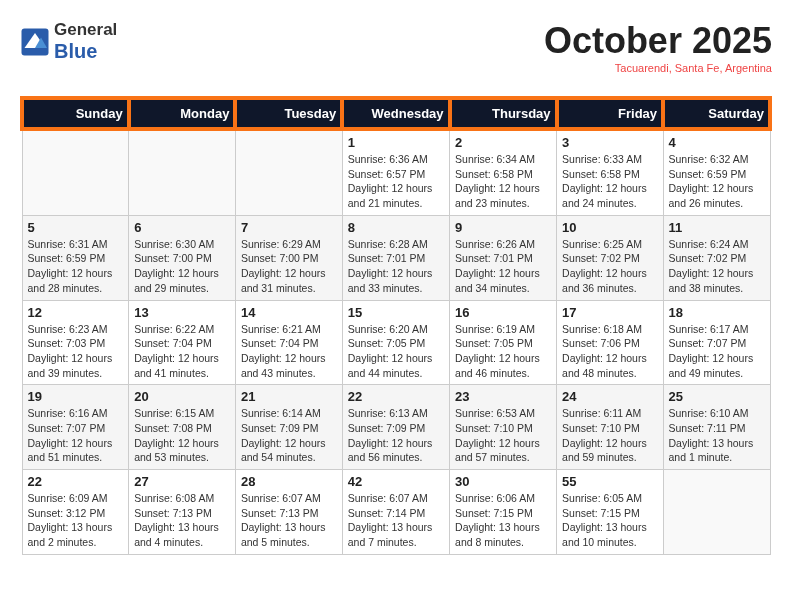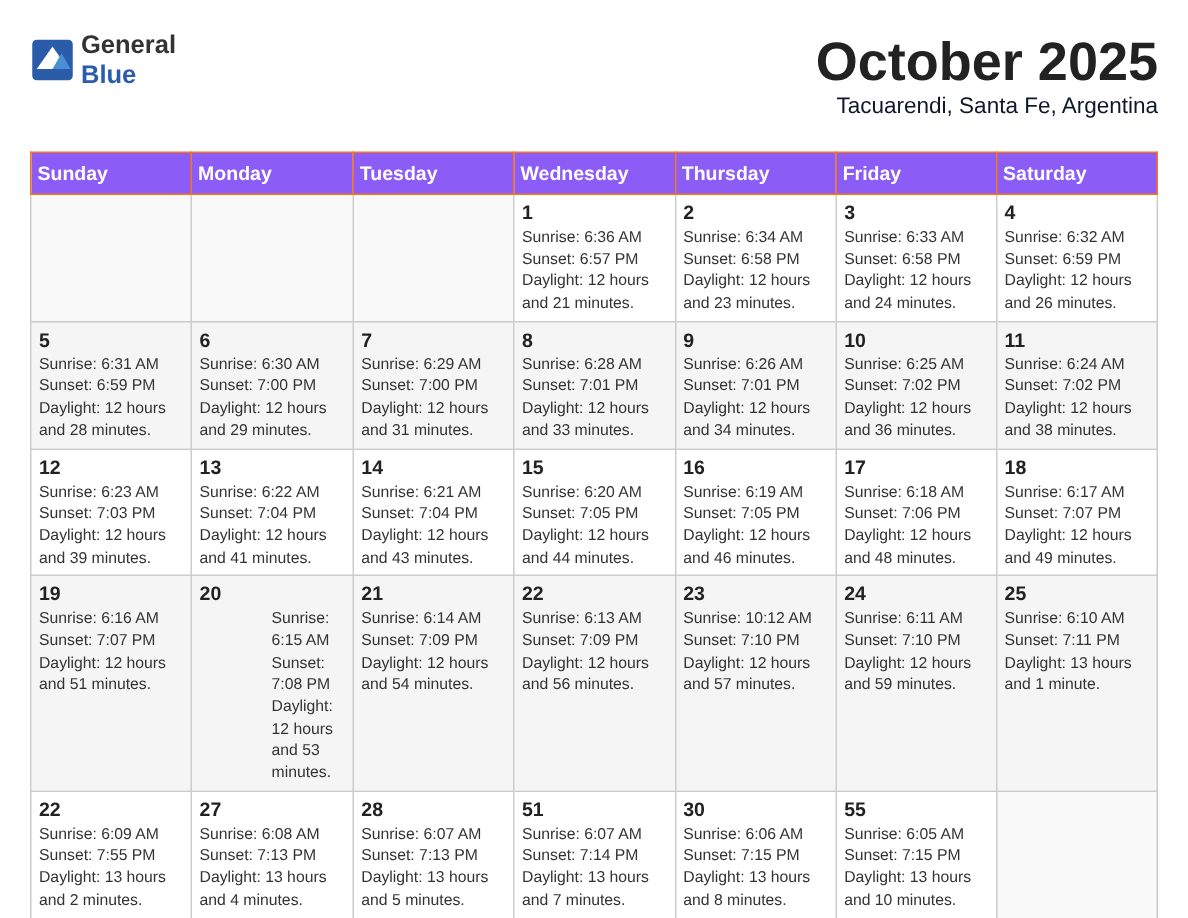--- a/index.html
+++ b/index.html
@@ -27,36 +27,36 @@
     }
     .title-area {
       text-align: right;
     }
     .month-title {
       font-size: 36px;
       font-weight: bold;
       color: #222;
     }
     .subtitle {
-      font-size: 15px;
-      color: #0f172a;
+      font-size: 11px;
+      color: #ef4444;
     }
     table {
       width: 100%;
       border-collapse: collapse;
       border: 1px solid #ccc;
     }
     th {
-      background-color: #8b5cf6;
+      background-color: #0f172a;
       color: #fff;
       font-size: 13px;
       font-weight: bold;
       padding: 6px 4px;
-      text-align: left;
-      border: 1px solid #f97316;
+      text-align: right;
+      border: 4px solid #f97316;
     }
     td {
       border: 1px solid #ccc;
       vertical-align: top;
       padding: 4px 5px;
       width: 108px;
       min-height: 80px;
       background: #fff;
     }
     tr:nth-child(even) td {
@@ -84,21 +84,21 @@
 <div class="header-area">
   <div class="logo">
     <svg class="logo-icon" viewBox="0 0 40 40" width="40" height="40">
       <rect x="2" y="2" width="36" height="36" rx="4" fill="#2a5caa"></rect>
       <polygon points="20,8 34,28 6,28" fill="white"></polygon>
       <polygon points="28,14 36,28 20,28" fill="#4a8fd4"></polygon>
     </svg>
     <div>
       <div>
         <span style="font-size:17px;font-weight:bold;color:#333;">General</span><br>
-        <span style="font-size:17px;font-weight:bold;color:#2a5caa;">Blue</span>
+        <span style="font-size:20px;font-weight:bold;color:#2a5caa;">Blue</span>
       </div>
     </div>
   </div>
   <div class="title-area">
     <div class="month-title">October 2025</div>
     <div class="subtitle">Tacuarendi, Santa Fe, Argentina</div>
   </div>
 </div>
 
 <table>
@@ -233,76 +233,76 @@
       </tr>
       <tr>
         <td>
           <span class="day-number">19</span>
           <div class="day-info" style="white-space: pre-line;">Sunrise: 6:16 AM
 Sunset: 7:07 PM
 Daylight: 12 hours and 51 minutes.</div>
         </td>
         <td>
           <span class="day-number">20</span>
-          <div class="day-info" style="white-space: pre-line; margin-left: 48px;">Sunrise: 6:15 AM
+          <div class="day-info" style="white-space: pre-line;">Sunrise: 6:15 AM
 Sunset: 7:08 PM
 Daylight: 12 hours and 53 minutes.</div>
         </td>
         <td>
           <span class="day-number">21</span>
           <div class="day-info" style="white-space: pre-line;">Sunrise: 6:14 AM
 Sunset: 7:09 PM
 Daylight: 12 hours and 54 minutes.</div>
         </td>
         <td>
           <span class="day-number">22</span>
           <div class="day-info" style="white-space: pre-line;">Sunrise: 6:13 AM
 Sunset: 7:09 PM
 Daylight: 12 hours and 56 minutes.</div>
         </td>
         <td>
           <span class="day-number">23</span>
-          <div class="day-info" style="white-space: pre-line;">Sunrise: 10:12 AM
+          <div class="day-info" style="white-space: pre-line;">Sunrise: 6:53 AM
 Sunset: 7:10 PM
 Daylight: 12 hours and 57 minutes.</div>
         </td>
         <td>
           <span class="day-number">24</span>
           <div class="day-info" style="white-space: pre-line;">Sunrise: 6:11 AM
 Sunset: 7:10 PM
 Daylight: 12 hours and 59 minutes.</div>
         </td>
         <td>
           <span class="day-number">25</span>
           <div class="day-info" style="white-space: pre-line;">Sunrise: 6:10 AM
 Sunset: 7:11 PM
 Daylight: 13 hours and 1 minute.</div>
         </td>
       </tr>
       <tr>
         <td>
           <span class="day-number">22</span>
           <div class="day-info" style="white-space: pre-line;">Sunrise: 6:09 AM
-Sunset: 7:55 PM
+Sunset: 3:12 PM
 Daylight: 13 hours and 2 minutes.</div>
         </td>
         <td>
           <span class="day-number">27</span>
           <div class="day-info" style="white-space: pre-line;">Sunrise: 6:08 AM
 Sunset: 7:13 PM
 Daylight: 13 hours and 4 minutes.</div>
         </td>
         <td>
           <span class="day-number">28</span>
           <div class="day-info" style="white-space: pre-line;">Sunrise: 6:07 AM
 Sunset: 7:13 PM
 Daylight: 13 hours and 5 minutes.</div>
         </td>
         <td>
-          <span class="day-number">51</span>
+          <span class="day-number">42</span>
           <div class="day-info" style="white-space: pre-line;">Sunrise: 6:07 AM
 Sunset: 7:14 PM
 Daylight: 13 hours and 7 minutes.</div>
         </td>
         <td>
           <span class="day-number">30</span>
           <div class="day-info" style="white-space: pre-line;">Sunrise: 6:06 AM
 Sunset: 7:15 PM
 Daylight: 13 hours and 8 minutes.</div>
         </td>

